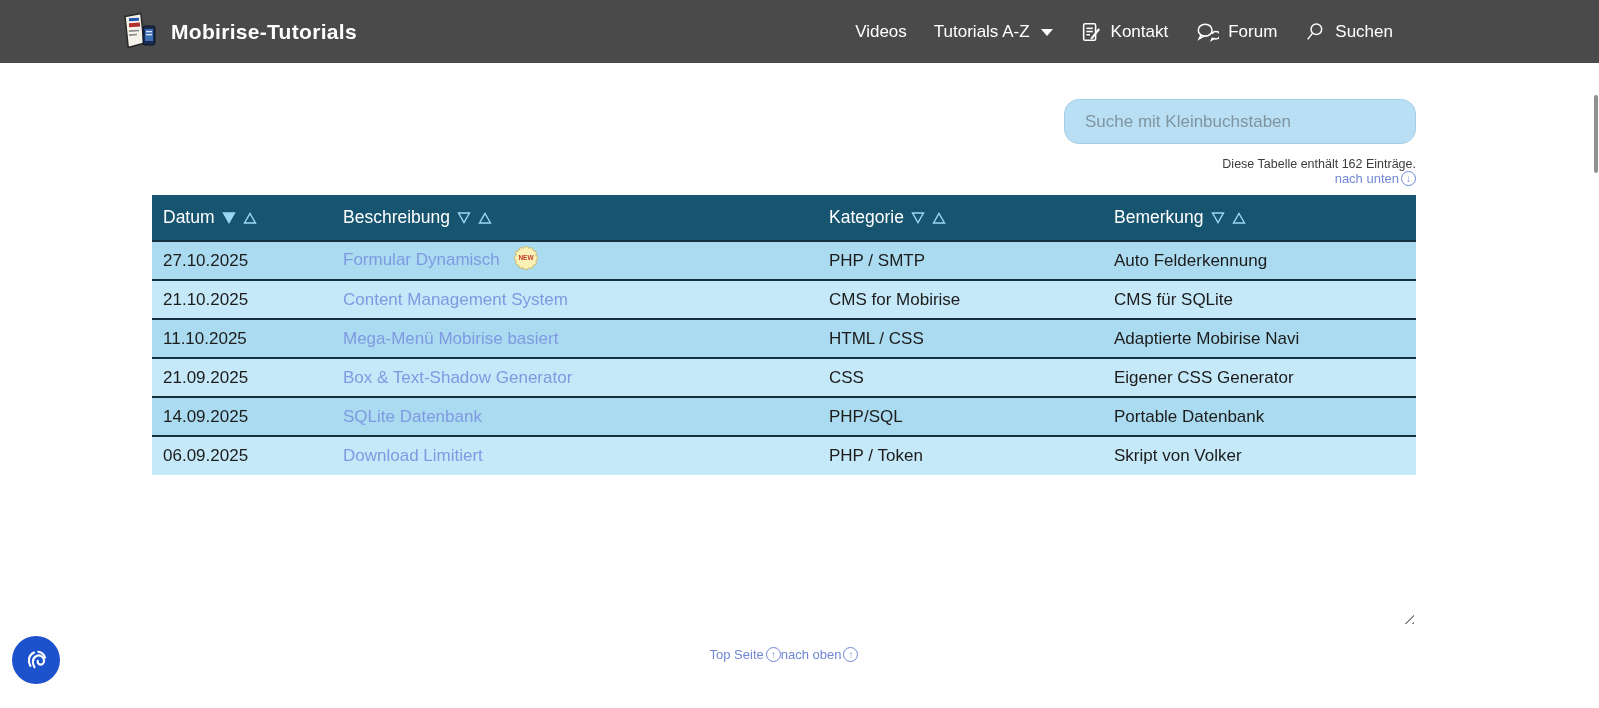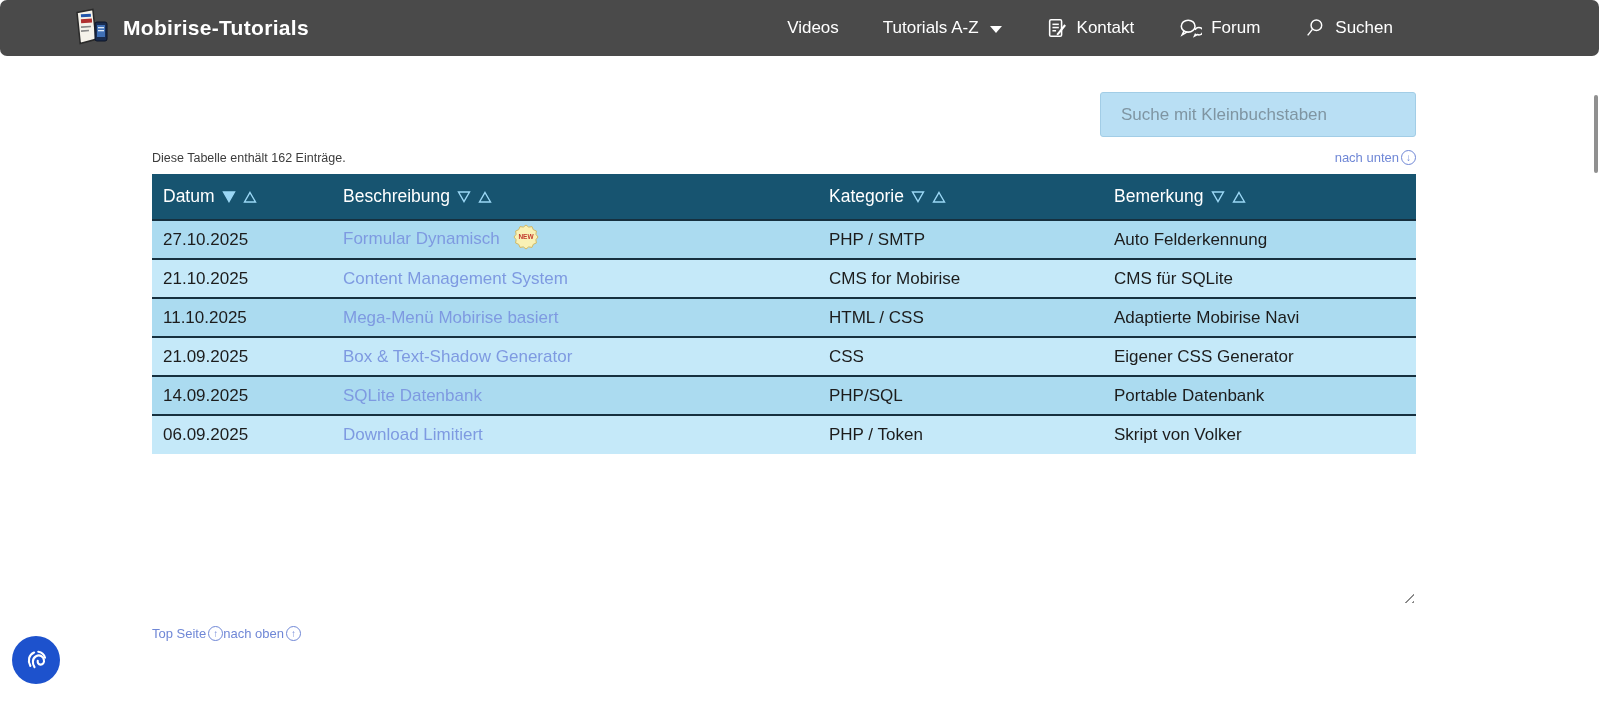--- a/index.html
+++ b/index.html
@@ -1,40 +1,40 @@
 <!DOCTYPE html>
 <html><head>
 <meta charset="utf-8">
 <style>
   * { margin:0; padding:0; box-sizing:border-box; }
   html,body { width:1599px; height:708px; overflow:hidden; background:#ffffff;
               font-family:"Liberation Sans", sans-serif; }
 
   
-  .navbar { height:56px; background:#4a4a4a; display:flex; align-items:center;
-            padding:0 206px 0 72px;border-radius:7px; }
+  .navbar { height:63px; background:#4a4a4a; display:flex; align-items:center;
+            padding:0 206px 0 120px; }
   .brand { display:flex; align-items:center; gap:11px; cursor:pointer; }
   .brand-title { color:#ffffff; font-size:21px; font-weight:bold; letter-spacing:.3px; }
-  .nav-items { margin-left:auto; display:flex; align-items:center; gap:44px; }
+  .nav-items { margin-left:auto; display:flex; align-items:center; gap:27px; }
   .nav-item { display:flex; align-items:center; gap:9px; color:#ffffff; font-size:17px;
               cursor:pointer; white-space:nowrap; }
   .nav-item svg { display:block; }
   .caret-down { width:0; height:0; border-left:6px solid transparent;
                 border-right:6px solid transparent; border-top:7px solid #ffffff;
                 margin-left:2px; margin-top:2px; }
 
   
   .main { padding:0 183px 0 152px; }
   .search-row { display:flex; justify-content:flex-end; margin-top:36px; }
-  .search-input { width:316px; height:45px; background:#b9dff4; border:1px solid #a2cde6;
-                  border-radius:3px; padding:0 20px; font-size:17px; color:#3a4a55;
+  .search-input { width:352px; height:45px; background:#b9dff4; border:1px solid #a2cde6;
+                  border-radius:15px; padding:0 20px; font-size:17px; color:#3a4a55;
                   font-family:"Liberation Sans", sans-serif; outline:none; }
   .search-input::placeholder { color:#7f95a2; opacity:1; }
 
-  .info-row { display:flex; justify-content:space-between; align-items:flex-end; margin-top:13px; }
+  .info-row { display:flex; justify-content:space-between; align-items:flex-end; margin-top:13px;flex-direction:column; }
   .table-count { font-size:12.5px; color:#3c3c3c; }
   .mini-link { font-size:13px; color:#6f87d6; text-decoration:none; display:inline-flex;
                align-items:center; gap:2px; cursor:pointer; }
   .circle-icon { width:15px; height:15px; border:1px solid currentColor; border-radius:50%;
                  display:inline-flex; align-items:center; justify-content:center;
                  font-size:10px; line-height:1; }
 
   
   .table-wrap { margin-top:9px; height:431px; overflow:hidden; position:relative; }
   table { width:100%; border-collapse:collapse; table-layout:fixed; }
@@ -52,21 +52,21 @@
   tbody td { font-size:17px; color:#1c1c1c; padding-left:11px; white-space:nowrap;
              overflow:hidden; }
   .cell-link { color:#7e9ae1; text-decoration:none; cursor:pointer; }
   .badge-wrap { display:inline-block; vertical-align:middle; margin-left:8px; }
 
   .resize-handle { position:absolute; right:2px; bottom:2px; width:13px; height:13px;
                    clip-path:polygon(100% 0, 100% 100%, 0 100%);
                    background:repeating-linear-gradient(315deg, #8a8a8a 0 1.5px, transparent 1.5px 5px);
                    cursor:nwse-resize; }
 
-  .footer-row { display:flex; justify-content:flex-start; margin-top:21px; }
+  .footer-row { display:flex; justify-content:center; margin-top:21px; }
 
   
   .privacy-btn { position:fixed; left:12px; top:636px; width:48px; height:48px;
                  border-radius:50%; background:#1d52cd; border:none; cursor:pointer;
                  display:flex; align-items:center; justify-content:center; }
 
   
   .scroll-thumb { position:fixed; right:1px; top:95px; width:4px; height:78px;
                   background:#909090; border-radius:2px; cursor:pointer; }
 </style>

